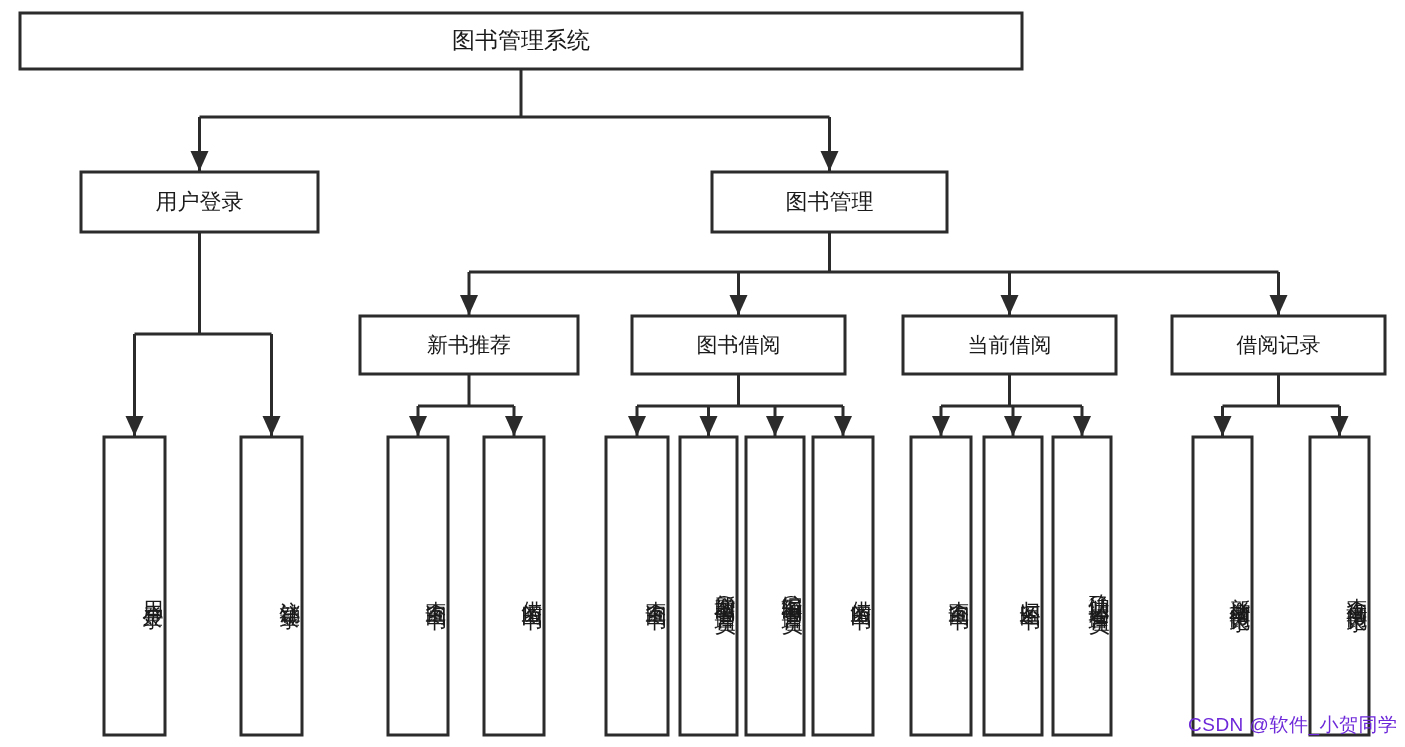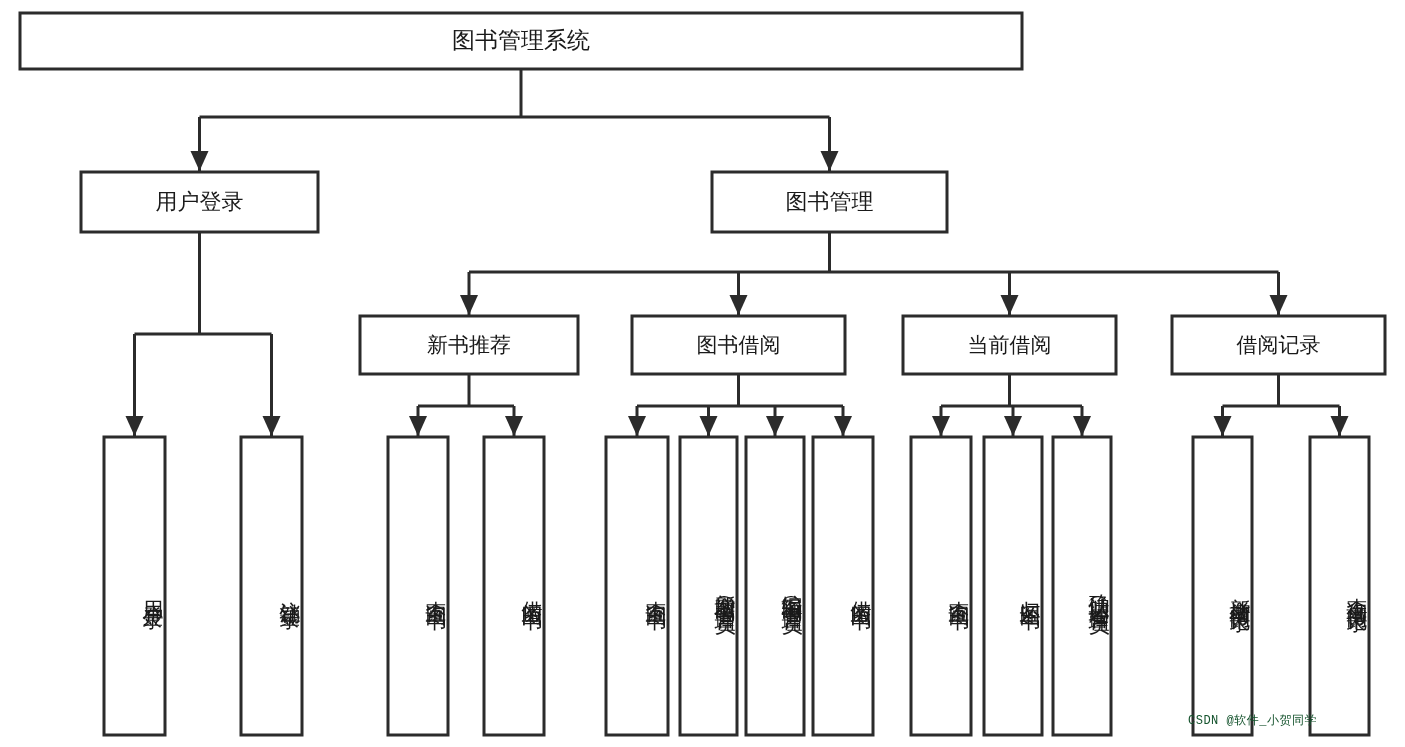--- a/index.html
+++ b/index.html
@@ -64,23 +64,23 @@
     align-items: flex-start;
     justify-content: center;
     white-space: nowrap;
     pointer-events: none;
   }
   .vlabel.start-top { align-items: flex-start; }
   .watermark {
     position: absolute;
     left: 1188px;
     top: 712px;
-    font-family: Liberation Mono, monospace;
-    font-size: 12px;
-    color: #14532d;
+    font-family: Liberation Sans, sans-serif;
+    font-size: 19px;
+    color: #6d28d9;
     white-space: nowrap;
     letter-spacing: 0.5px;
   }
 </style>
 </head>
 <body>
 
 <div id="diagram-root">
 
   <svg id="diagram-svg" viewBox="0 0 1405 747" xmlns="http://www.w3.org/2000/svg">

